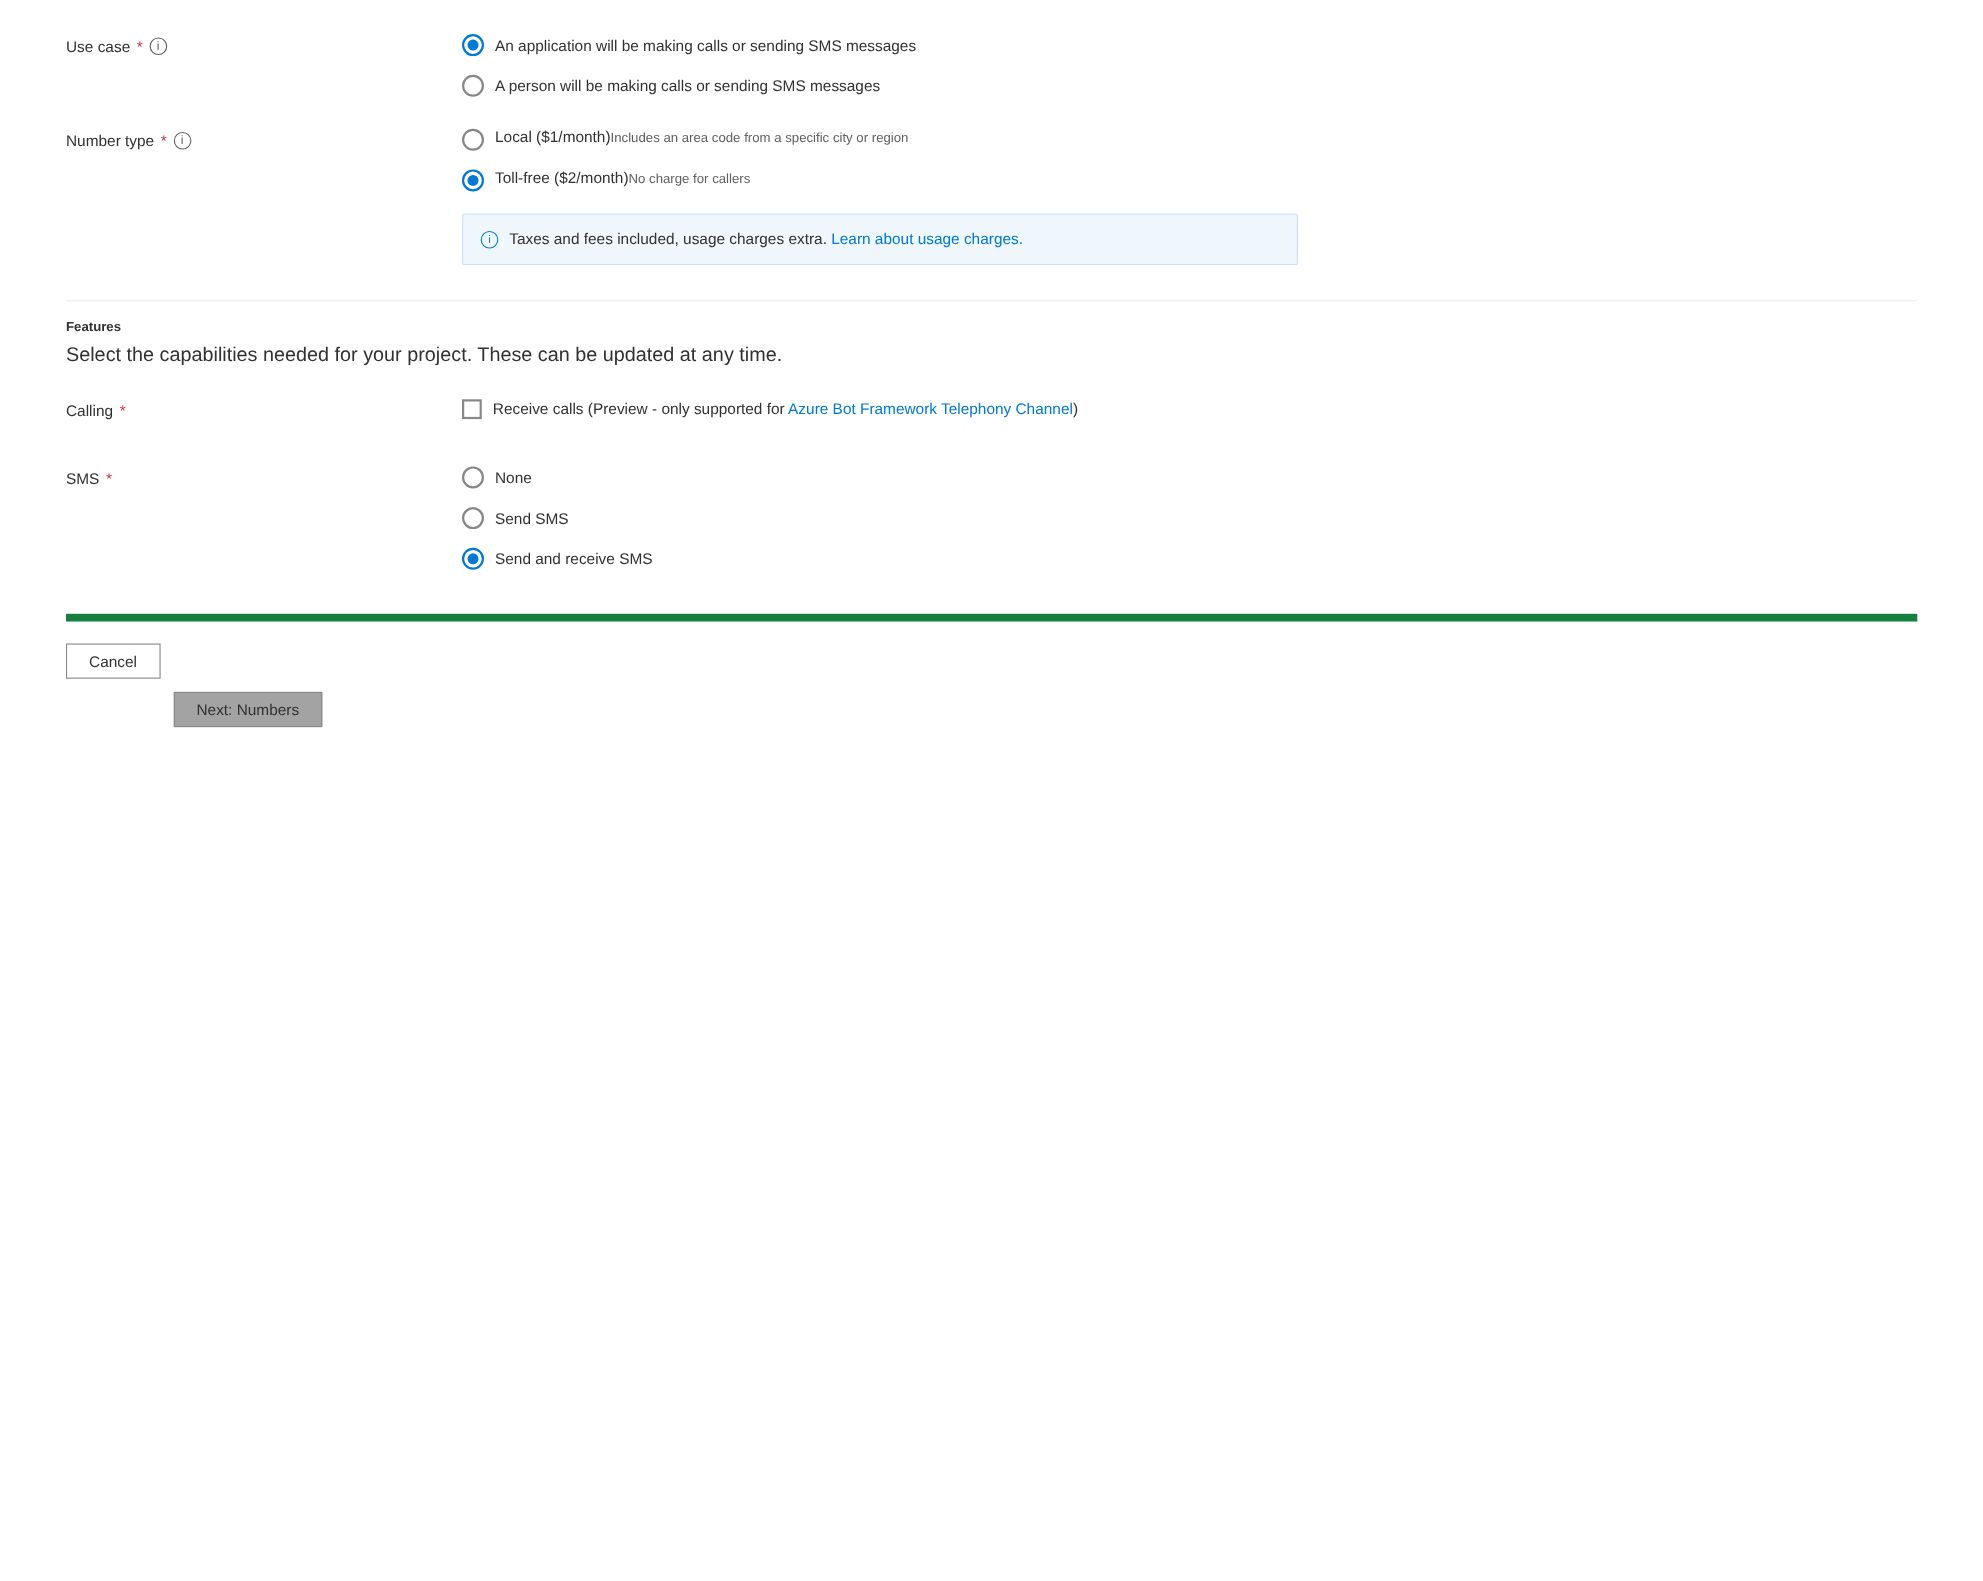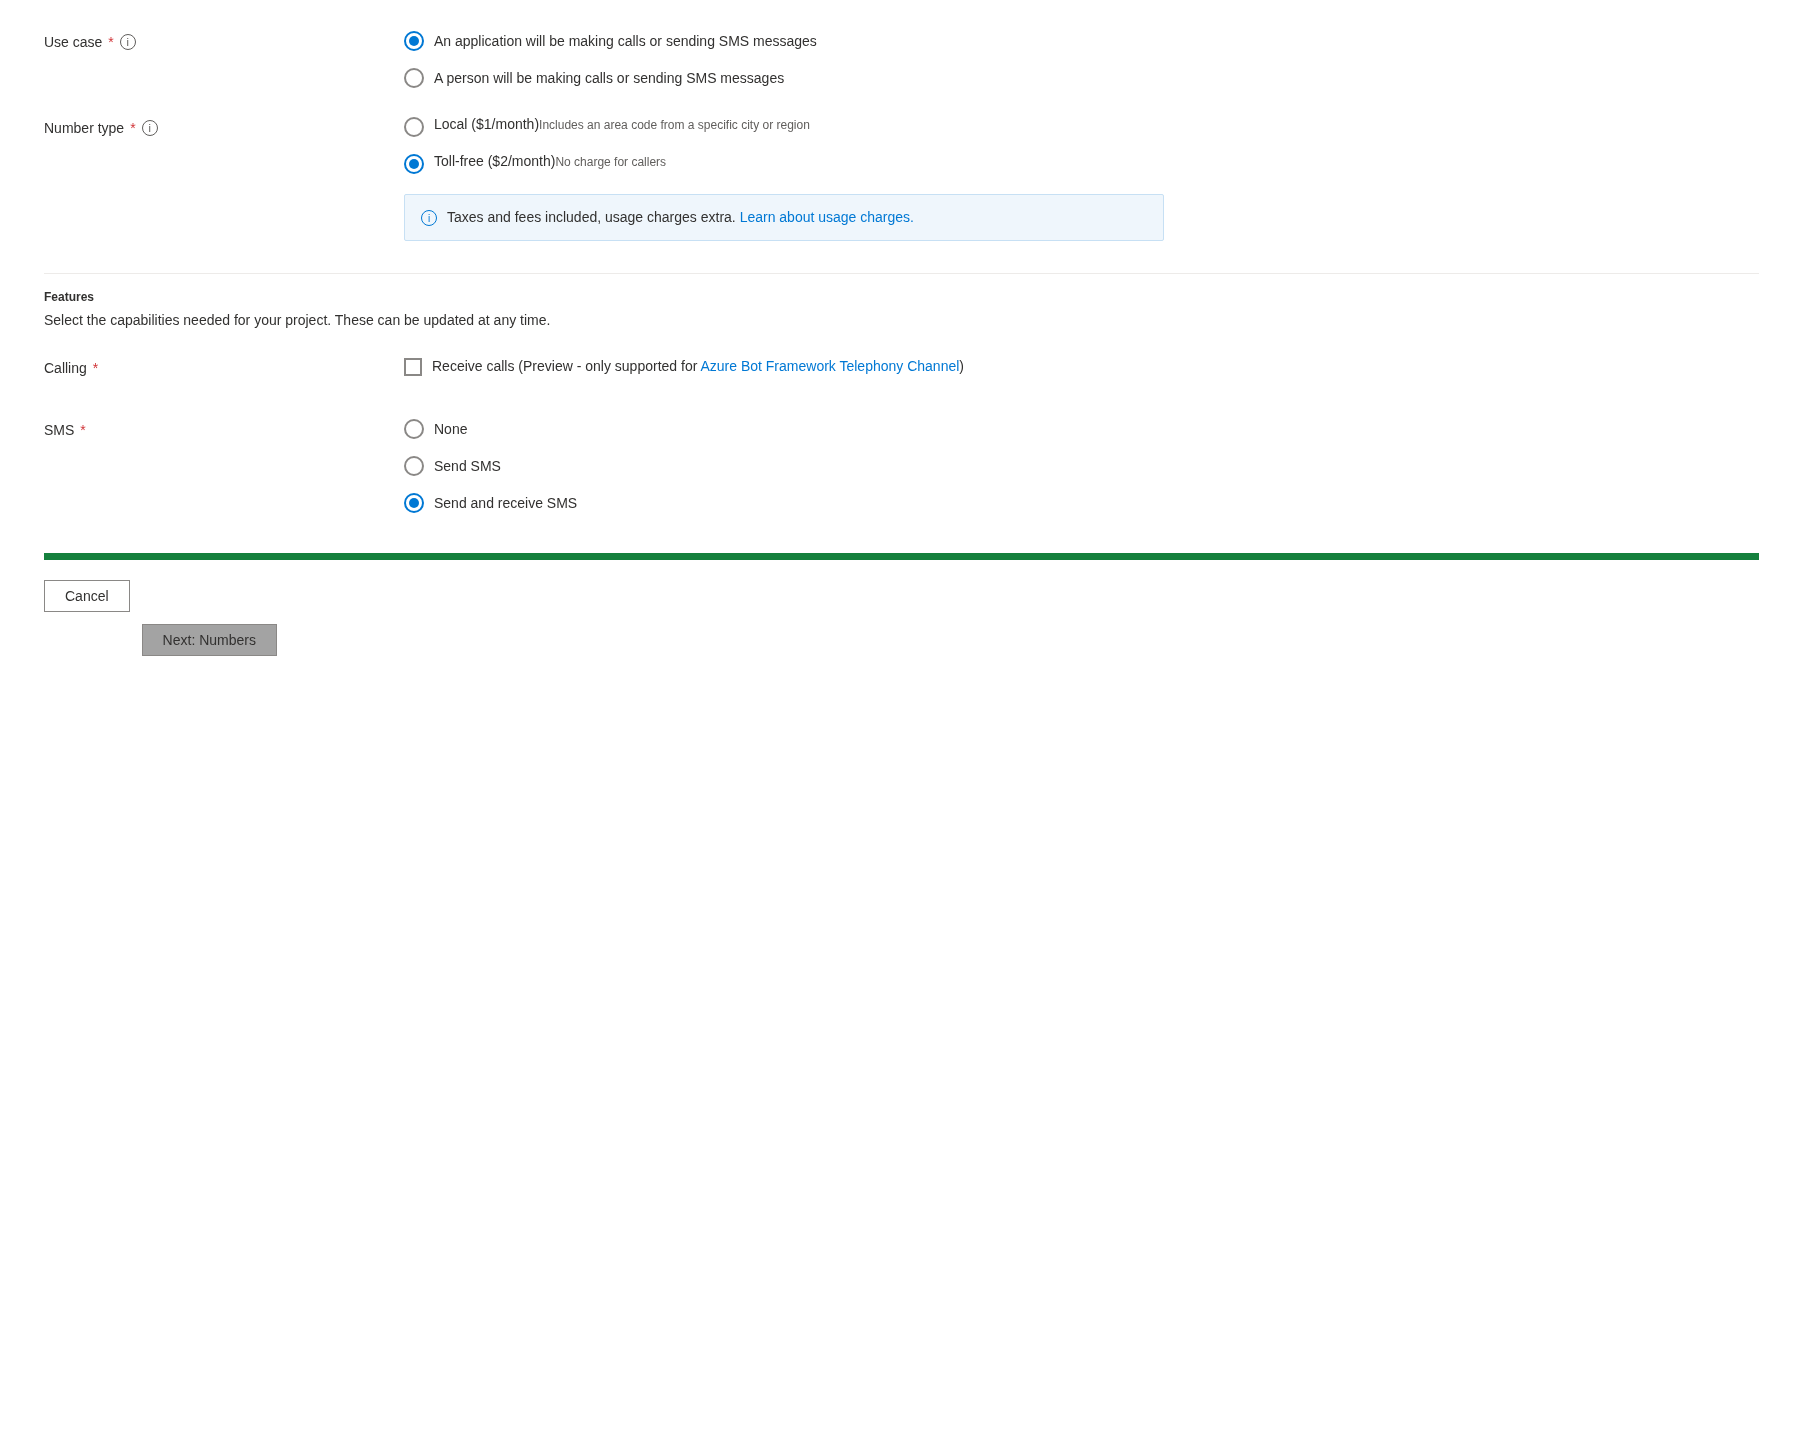--- a/index.html
+++ b/index.html
@@ -11,21 +11,21 @@
     body {
       font-family: 'Segoe UI', -apple-system, BlinkMacSystemFont, sans-serif;
       font-size: 14px;
       color: #323130;
       background: #ffffff;
       width: 1803px;
       min-height: 1437px;
     }
 
     .page-container {
-      padding: 30px 44px;
+      padding: 30px 60px;
       max-width: 1803px;
     }
 
     .form-row {
       display: flex;
       align-items: flex-start;
       margin-bottom: 28px;
     }
 
     .form-label {
@@ -199,21 +199,21 @@
     }
 
     .features-title {
       font-size: 12px;
       font-weight: 600;
       color: #323130;
       margin-bottom: 8px;
     }
 
     .features-subtitle {
-      font-size: 14px;
+      font-size: 18px;
       color: #323130;
       margin-bottom: 28px;
     }
 
     .checkbox-row {
       display: flex;
       align-items: flex-start;
       gap: 10px;
       margin-bottom: 14px;
       cursor: pointer;

